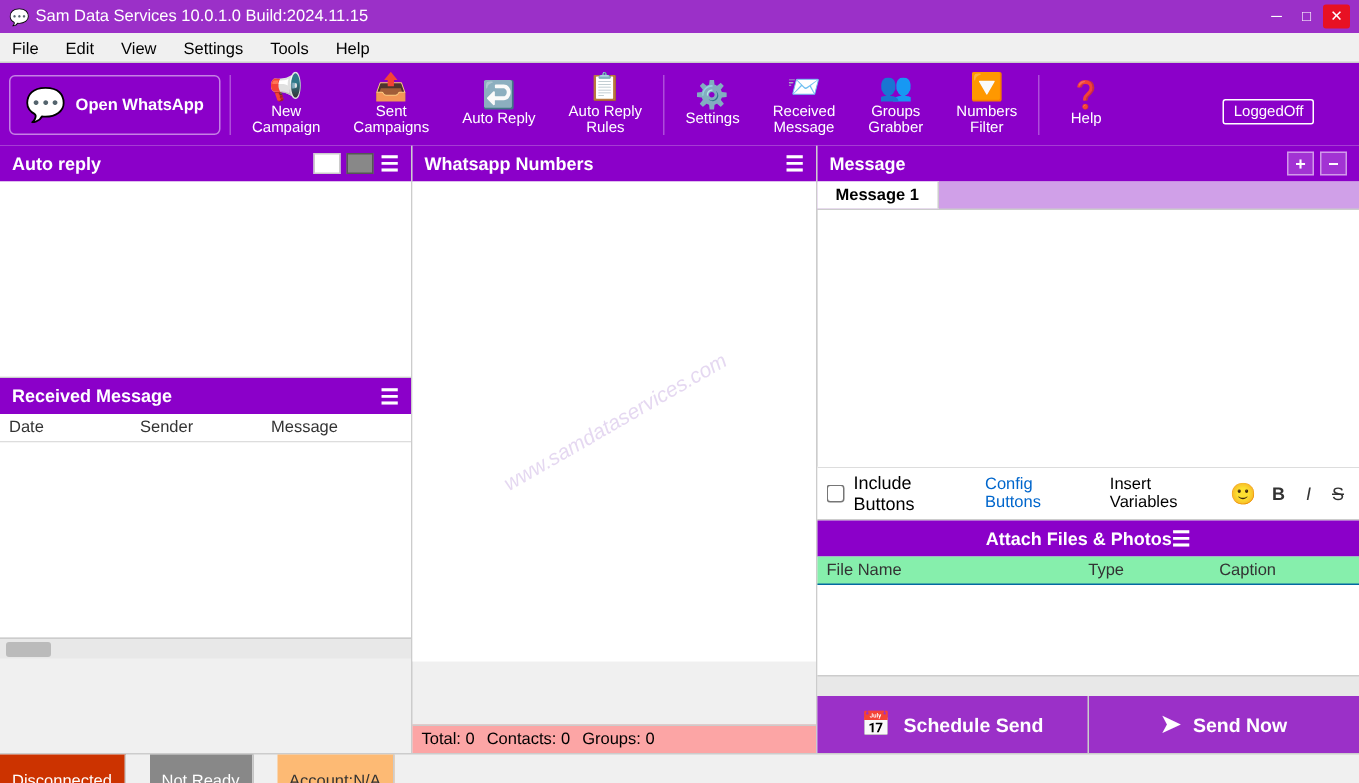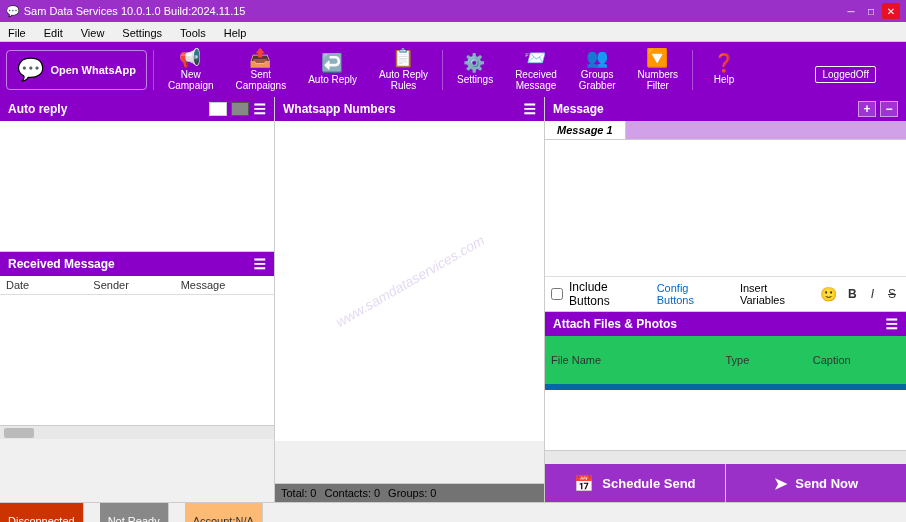--- a/index.html
+++ b/index.html
@@ -148,21 +148,21 @@
       position: absolute;
       top: 50%; left: 50%;
       transform: translate(-50%, -50%) rotate(-30deg);
       color: rgba(150, 100, 200, 0.25);
       font-size: 14px;
       white-space: nowrap;
       pointer-events: none;
       font-style: italic;
     }
     .middle-footer {
-      background: #737373;
+      background: #fca5a5;
       padding: 3px 6px;
       font-size: 11px;
       border-top: 1px solid #ccc;
       display: flex; gap: 8px; margin-top: 42px;
     }
     .footer-item { font-size: 11px; }
 
     
     .right-panel {
       flex: 1;
@@ -189,21 +189,20 @@
     .message-tabs {
       display: flex;
       background: #d0a0e8;
       border-bottom: 1px solid #ccc;
     }
     .msg-tab {
       padding: 3px 12px;
       font-size: 11px;
       cursor: pointer;
       border-right: 1px solid #ccc;
-      font-style: italic;
     }
     .msg-tab.active {
       background: white;
       font-weight: bold;
     }
 
     .message-editor {
       flex: 1;
       background: white;
       overflow-y: auto;
@@ -235,29 +234,29 @@
     
     .attach-panel {
       border-top: 1px solid #ccc;
     }
     .attach-header {
       background: #8b00c9;
       color: white;
       padding: 4px 8px;
       display: flex;
       align-items: center;
-      justify-content: space-between;
+      justify-content: center;
       font-size: 12px;
       font-weight: bold;
     }
     .attach-table-header {
       display: flex;
-      background: #22c55e;
-      border-bottom: 6px solid #0369a1;
-      padding: 18px 6px;
+      background: #86efac;
+      border-bottom: 1px solid #0369a1;
+      padding: 3px 6px;
     }
     .attach-th { font-size: 11px; color: #333; }
     .attach-th:first-child { flex: 2; }
     .attach-th:nth-child(2) { flex: 1; }
     .attach-th:nth-child(3) { flex: 1; }
 
     .attach-body {
       height: 60px;
       background: white;
       overflow-y: auto;

